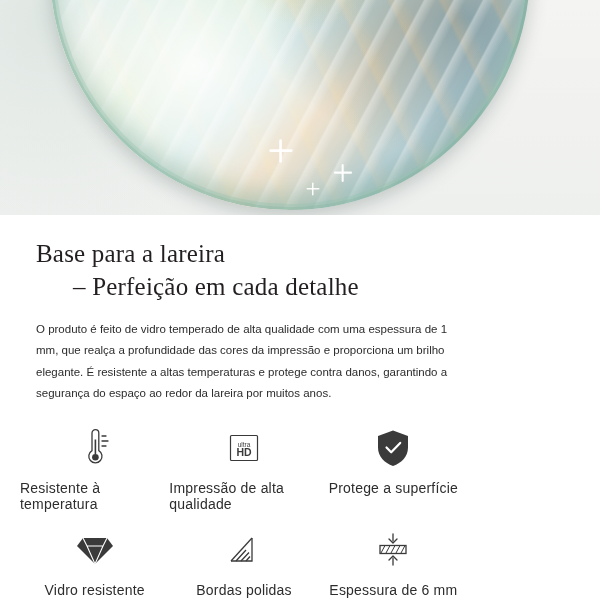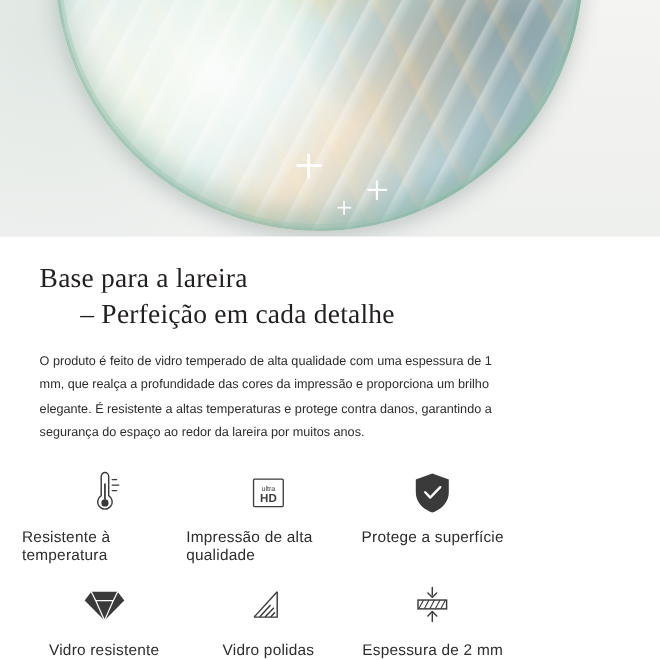--- a/index.html
+++ b/index.html
@@ -228,31 +228,31 @@
     </div>
 
     <div class="feature">
       <div class="feature-icon">
         <svg width="40" height="36" viewBox="0 0 40 36" fill="none" stroke="#3a3a3a" stroke-width="1.3">
           <path d="M7 29 28 6"></path>
           <path d="M7 29h21V6" stroke-width="1.3"></path>
           <path d="M12 29l10-11M17 29l8-8.5M22 29l4-4.5"></path>
         </svg>
       </div>
-      <div class="feature-label">Vidro polidas</div>
+      <div class="feature-label">Bordas polidas</div>
     </div>
 
     <div class="feature">
       <div class="feature-icon">
         <svg width="42" height="38" viewBox="0 0 42 38" fill="none" stroke="#3a3a3a" stroke-width="1.3">
           <path d="M21 3v7" stroke-linecap="round"></path>
           <path d="M17 8l4 4 4-4" stroke-linecap="round" stroke-linejoin="round"></path>
           <rect x="8" y="14.5" width="26" height="8" fill="none"></rect>
           <path d="M9 22l4-7.5M14 22l4-7.5M19 22l4-7.5M24 22l4-7.5M29 22l4-7.5" stroke-width="1"></path>
           <path d="M21 34v-7" stroke-linecap="round"></path>
           <path d="M17 29l4-4 4 4" stroke-linecap="round" stroke-linejoin="round"></path>
         </svg>
       </div>
-      <div class="feature-label">Espessura de 2 mm</div>
+      <div class="feature-label">Espessura de 6 mm</div>
     </div>
 
   </div>
 </div>
 
 </body></html>

